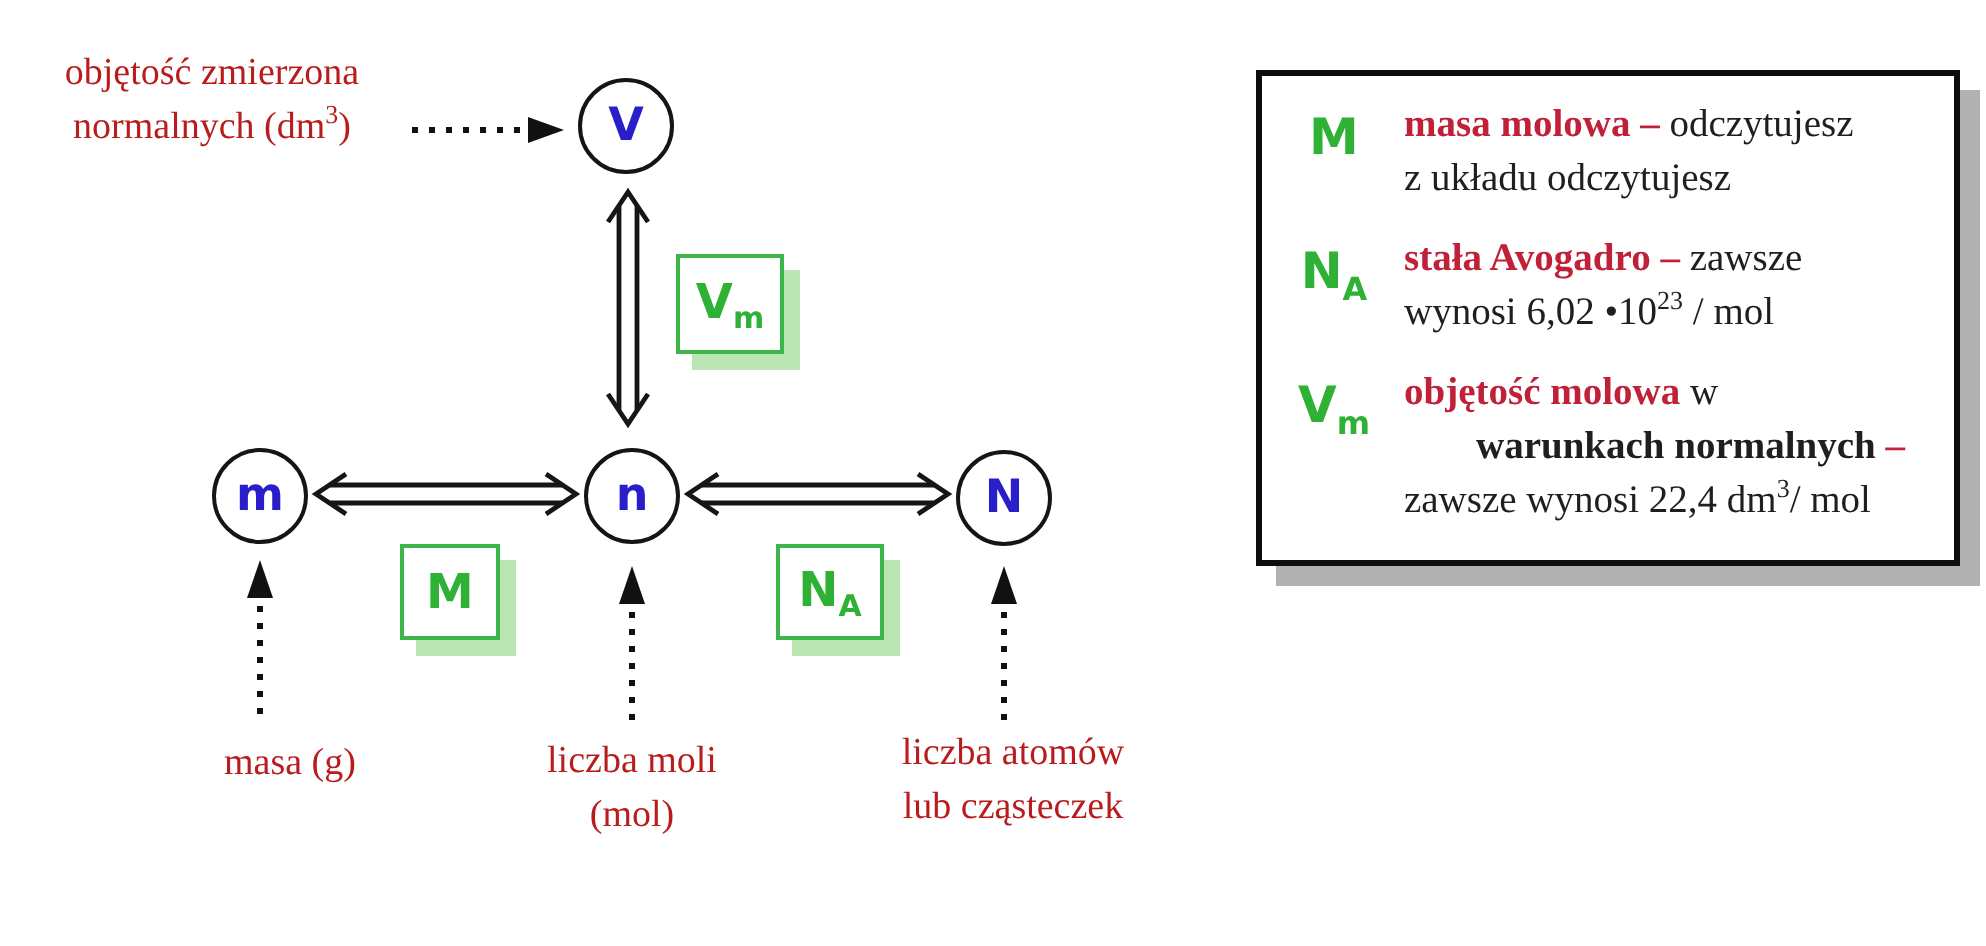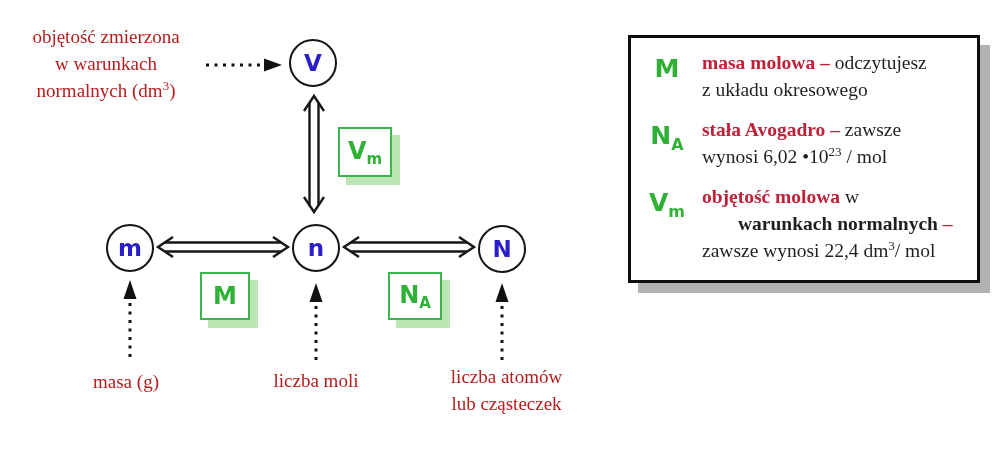--- a/index.html
+++ b/index.html
@@ -92,21 +92,20 @@
     </g>
 
     <g>
       <polygon class="ahead" points="502,283 495.5,302 508.5,302"></polygon>
       <line class="dotln" x1="502" y1="306" x2="502" y2="360"></line>
     </g>
   </svg>
 
   <div class="lbl" style="left:8px; top:23px; width:196px;">
     <div>objętość zmierzona</div>
-    <div>w warunkach</div>
     <div><span>normalnych (dm</span><span class="supsc">3</span><span>)</span></div>
   </div>
 
   <div class="circle-node" style="left:289px; top:39px;">
     <span>V</span>
   </div>
   <div class="circle-node" style="left:106px; top:224px;">
     <span>m</span>
   </div>
   <div class="circle-node" style="left:292px; top:224px;">
@@ -119,38 +118,39 @@
   <div class="factor-box" style="left:338px; top:127px; width:54px; height:50px;">
     <span><span>V</span><span class="fsub">m</span></span>
   </div>
   <div class="factor-box" style="left:200px; top:272px; width:50px; height:48px;">
     <span>M</span>
   </div>
   <div class="factor-box" style="left:388px; top:272px; width:54px; height:48px;">
     <span><span>N</span><span class="fsub">A</span></span>
   </div>
 
-  <div class="lbl" style="left:52px; top:368px; width:148px;">masa (g)</div>
+  <div class="lbl" style="left:71px; top:368px; width:148px;">masa (g)</div>
 
   <div class="lbl" style="left:234px; top:367px; width:164px;">
     <div>liczba moli</div>
+    <div>(mol)</div>
   </div>
 
   <div class="lbl" style="left:419px; top:363px; width:175px;text-align:center;">
     <div>liczba atomów</div>
     <div>lub cząsteczek</div>
   </div>
 
   <div class="legend">
 
     <div class="legend-row">
       <div class="legend-sym"><span>M</span><span class="lsub"></span></div>
       <div class="legend-text">
         <span class="term">masa molowa –</span><span> odczytujesz</span><br>
-        <span>z układu okresowego</span>
+        <span>z układu odczytujesz</span>
       </div>
     </div>
 
     <div class="legend-row">
       <div class="legend-sym"><span>N</span><span class="lsub">A</span></div>
       <div class="legend-text">
         <span class="term">stała Avogadro –</span><span> zawsze</span><br>
         <span>wynosi 6,02 •10</span><span class="supsc">23</span><span> / mol</span>
       </div>
     </div>

